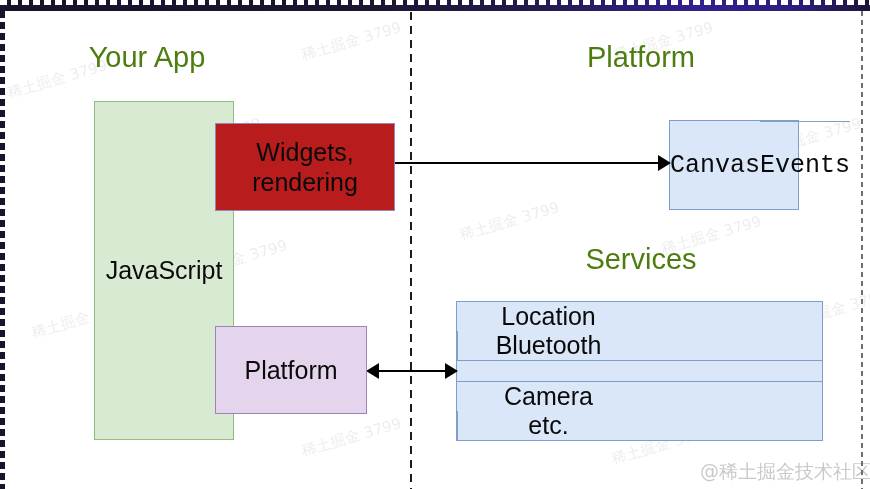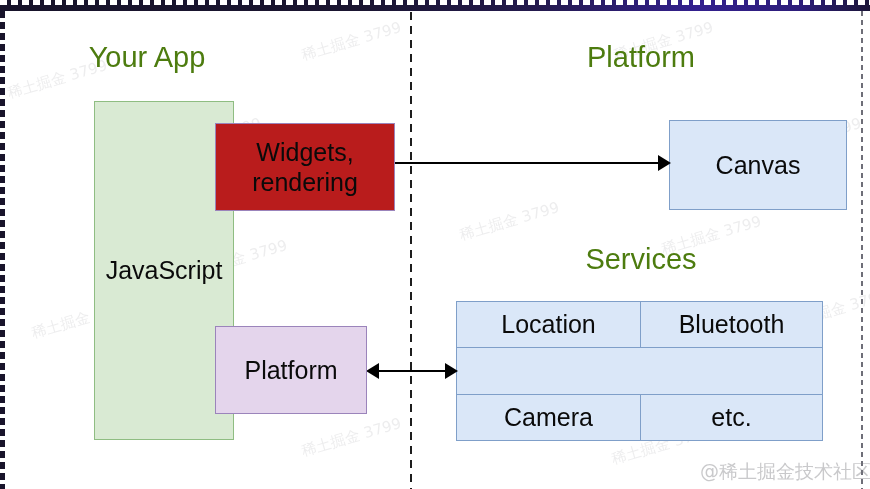--- a/index.html
+++ b/index.html
@@ -120,26 +120,27 @@
     width: 152px; height: 88px;
     background: #e4d5ec;
     border: 1.3px solid #9b84bb;
     z-index: 3;
   }
 
   
   #platform-stack {
     position: absolute;
     left: 669px; top: 120px;
-    width: 178px; height: 90px;
+    width: 130px; height: 90px;
     box-sizing: border-box;
     border: 1.3px solid #7f9fc9;
     background: #dae7f8;
     display: flex;
     flex-direction: row;
+    font-family: Liberation Mono, monospace;
   }
   #platform-stack .cell {
     flex: 1 1 0;
     display: flex;
     align-items: center;
     justify-content: center;
     font-size: 25px;
     color: #0a0a0a;
   }
   #platform-stack .cell + .cell {
@@ -153,20 +154,21 @@
     width: 367px; height: 140px;
     box-sizing: border-box;
     border: 1.3px solid #7f9fc9;
     background: #dae7f8;
     display: flex;
     flex-direction: column;
   }
   #services-table .row {
     flex: 1 1 0;
     display: flex;
+    flex-direction: column;
   }
   #services-table .row + .row {
     border-top: 1.3px solid #7f9fc9;
   }
   #services-table .cell {
     display: flex;
     align-items: center;
     justify-content: center;
     font-size: 25px;
     color: #0a0a0a;
@@ -265,20 +267,21 @@
   </div>
 
   <div class="box" id="box-channels">
     <div>
       <div>Platform</div>
     </div>
   </div>
 
   <div id="platform-stack">
     <div class="cell">Canvas</div>
+    <div class="cell">Events</div>
   </div>
 
   <div id="services-table">
     <div class="row">
       <div class="cell c0">Location</div>
       <div class="cell c1">Bluetooth</div>
     </div>
     <div class="row">
     </div>
     <div class="row">

